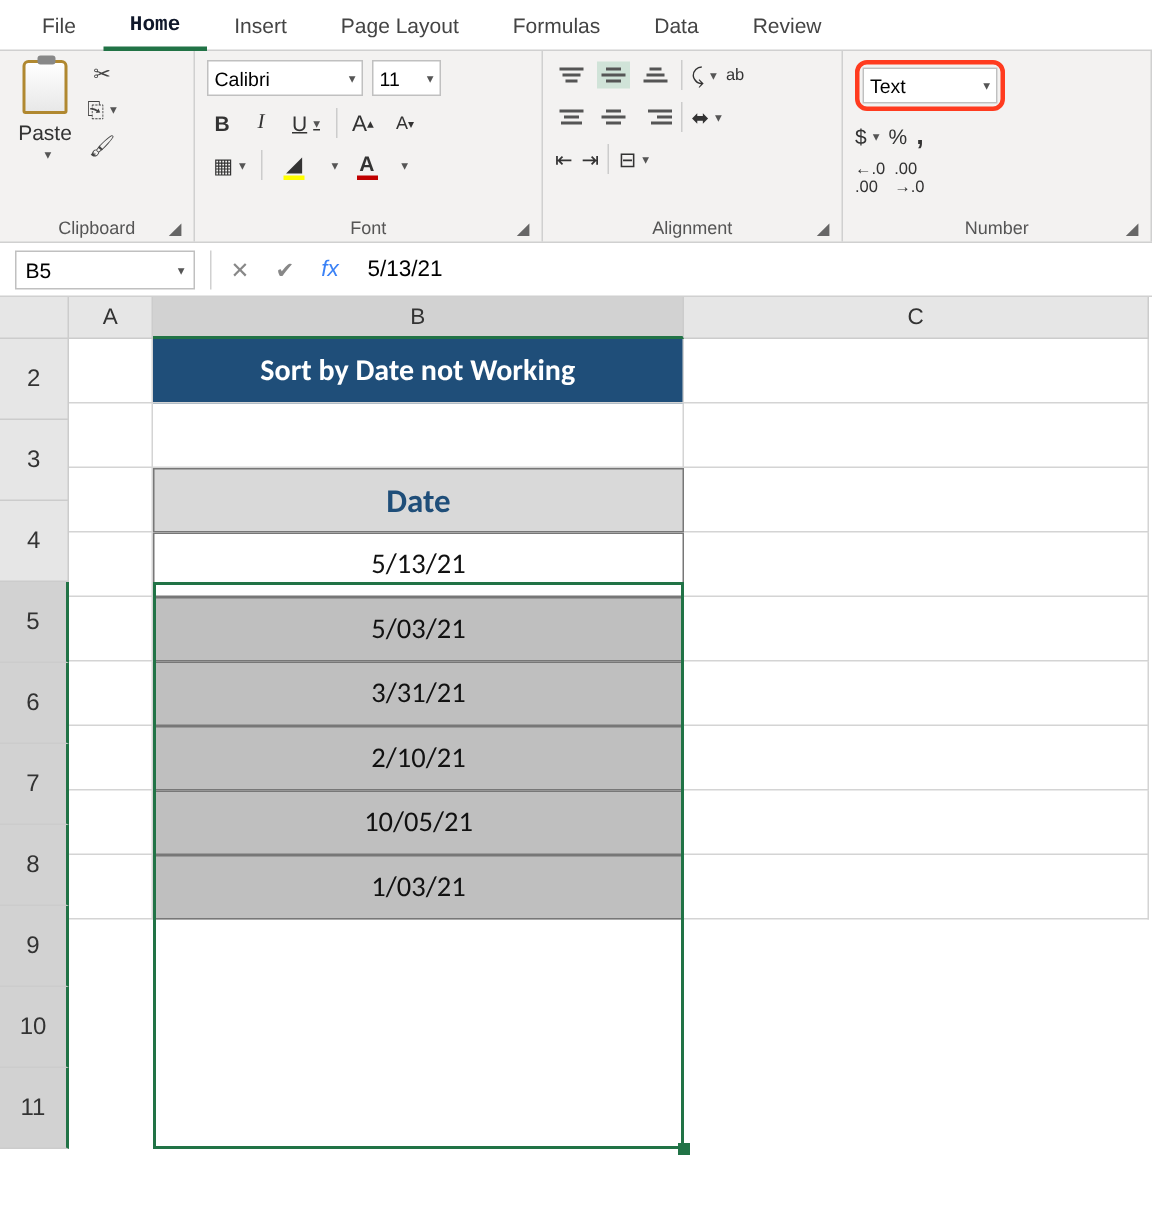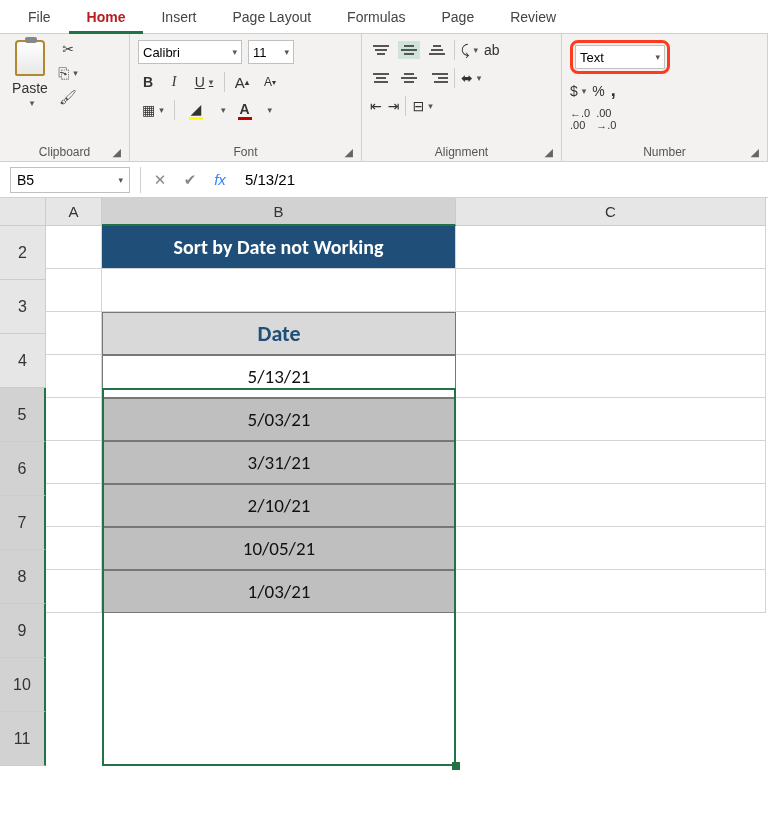--- a/index.html
+++ b/index.html
@@ -1,21 +1,21 @@
 <!DOCTYPE html>
 <html><head>
 <meta charset="utf-8">
 <style>
   * { box-sizing: border-box; margin: 0; padding: 0; font-family: "Segoe UI", Arial, sans-serif; }
   body { width: 768px; height: 815px; background: #fff; overflow: hidden; position: relative; }
 
   
   .tabs { display: flex; align-items: center; height: 34px; background: #fff; border-bottom: 1px solid #d0d0d0; padding: 0 10px; gap: 0; }
   .tab { padding: 0 18px; height: 34px; line-height: 34px; font-size: 14px; color: #444; cursor: pointer; }
-  .tab.active { color: #b91c1c; font-weight: 600; border-bottom: 3px solid #217346; }
+  .tab.active { color: #0f172a; font-weight: 600; border-bottom: 3px solid #217346; font-family: Liberation Mono, monospace; }
 
   
   .ribbon { display: flex; background: #f3f2f1; border-bottom: 1px solid #d0d0d0; height: 128px; }
   .group { border-right: 1px solid #d0d0d0; padding: 6px 8px 2px 8px; display: flex; flex-direction: column; justify-content: space-between; }
   .group-body { flex: 1; display: flex; align-items: flex-start; gap: 6px; }
   .group-label { font-size: 12px; color: #555; text-align: center; display: flex; justify-content: center; align-items: flex-end; gap: 6px; height: 18px; position: relative; }
   .dlauncher { position: absolute; right: 0; bottom: 0; font-size: 11px; color: #666; cursor: pointer; }
 
   .btn { display: flex; align-items: center; justify-content: center; cursor: pointer; font-size: 14px; color: #333; }
   .col { display: flex; flex-direction: column; gap: 6px; }
@@ -82,21 +82,21 @@
 </style>
 </head>
 <body>
 
 <div class="tabs">
   <div class="tab">File</div>
   <div class="tab active">Home</div>
   <div class="tab">Insert</div>
   <div class="tab">Page Layout</div>
   <div class="tab">Formulas</div>
-  <div class="tab">Page</div>
+  <div class="tab">Data</div>
   <div class="tab">Review</div>
 </div>
 
 <div class="ribbon">
 
   <div class="group" style="width:130px">
     <div class="group-body">
       <div class="btn paste-big">
         <div class="clipboard-icon"></div>
         <span>Paste</span>
@@ -177,21 +177,21 @@
             <span style="width:16px"></span>
             <span style="width:10px"></span>
           </div>
         <div class="btn align-ico">
             <span style="width:8px"></span>
             <span style="width:12px"></span>
             <span style="width:16px"></span>
           </div>
         <div style="width:1px;height:20px;background:#ccc"></div>
         <div class="btn">⤹<span class="chev">▾</span></div>
-        <div class="btn" style="font-size:14px">ab</div>
+        <div class="btn" style="font-size:11px">ab</div>
       </div>
       <div class="row">
         <div class="btn align-ico">
             <span style="width:16px"></span>
             <span style="width:10px"></span>
             <span style="width:14px"></span>
           </div>
         <div class="btn align-ico">
             <span style="width:10px;margin:0 auto"></span>
             <span style="width:16px"></span>

